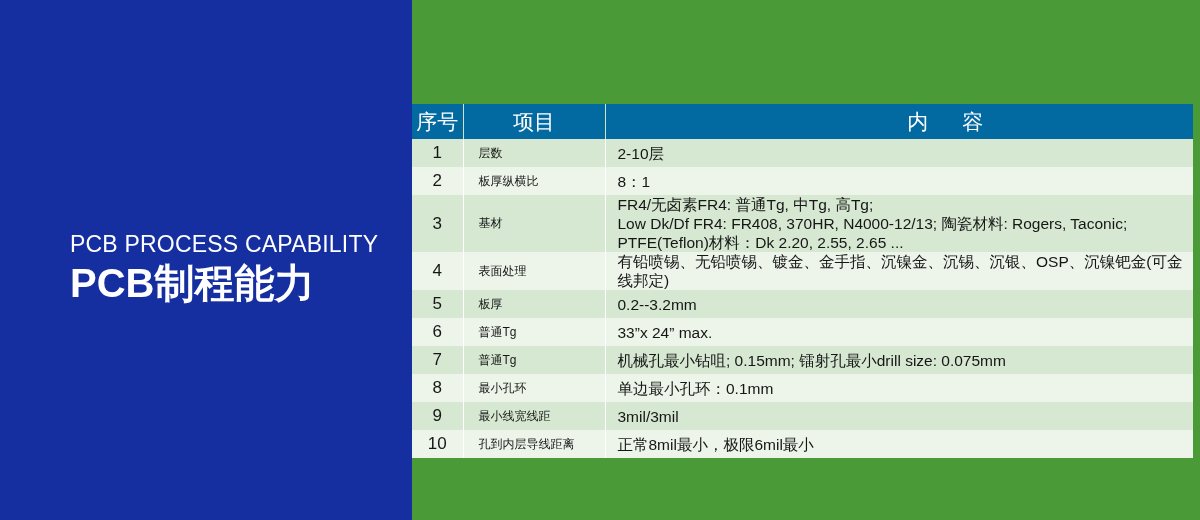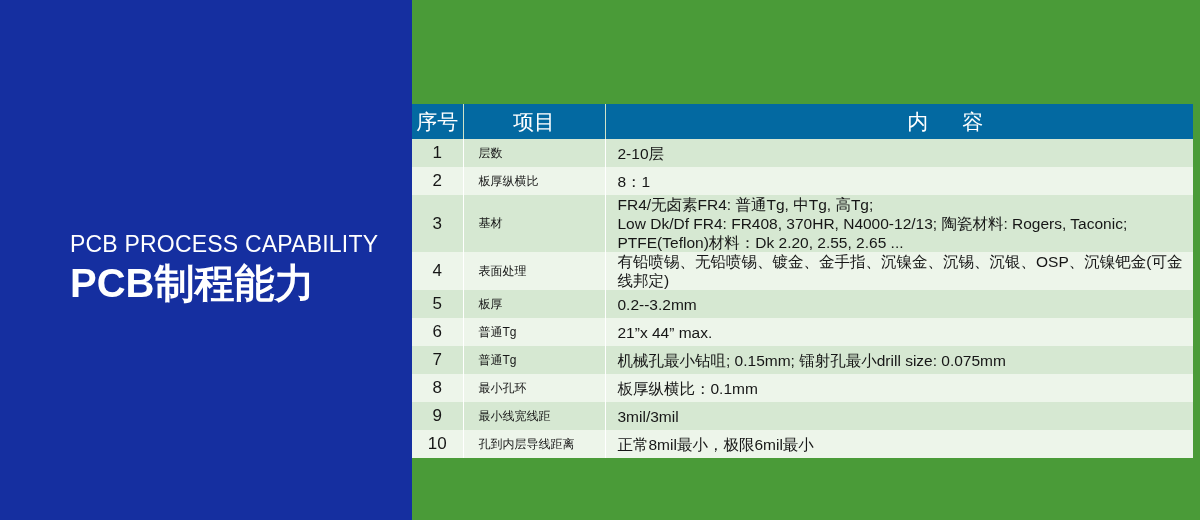--- a/index.html
+++ b/index.html
@@ -170,31 +170,31 @@
           <td class="cell-cont c-last multiline">有铅喷锡、无铅喷锡、镀金、金手指、沉镍金、沉锡、沉银、OSP、沉镍钯金(可金线邦定)</td>
         </tr>
         <tr class="odd r-std">
           <td class="cell-no">5</td>
           <td class="cell-item">板厚</td>
           <td class="cell-cont c-last multiline">0.2--3.2mm</td>
         </tr>
         <tr class="even r-std">
           <td class="cell-no">6</td>
           <td class="cell-item">普通Tg</td>
-          <td class="cell-cont c-last multiline">21”x 44”   max.</td>
+          <td class="cell-cont c-last multiline">33”x 24”   max.</td>
         </tr>
         <tr class="odd r-std">
           <td class="cell-no">7</td>
           <td class="cell-item">普通Tg</td>
           <td class="cell-cont c-last multiline">机械孔最小钻咀; 0.15mm;        镭射孔最小drill size: 0.075mm</td>
         </tr>
         <tr class="even r-std">
           <td class="cell-no">8</td>
           <td class="cell-item">最小孔环</td>
-          <td class="cell-cont c-last multiline">板厚纵横比：0.1mm</td>
+          <td class="cell-cont c-last multiline">单边最小孔环：0.1mm</td>
         </tr>
         <tr class="odd r-std">
           <td class="cell-no">9</td>
           <td class="cell-item">最小线宽线距</td>
           <td class="cell-cont c-last multiline">3mil/3mil</td>
         </tr>
         <tr class="even r-std">
           <td class="cell-no">10</td>
           <td class="cell-item">孔到内层导线距离</td>
           <td class="cell-cont c-last multiline">正常8mil最小，极限6mil最小</td>

